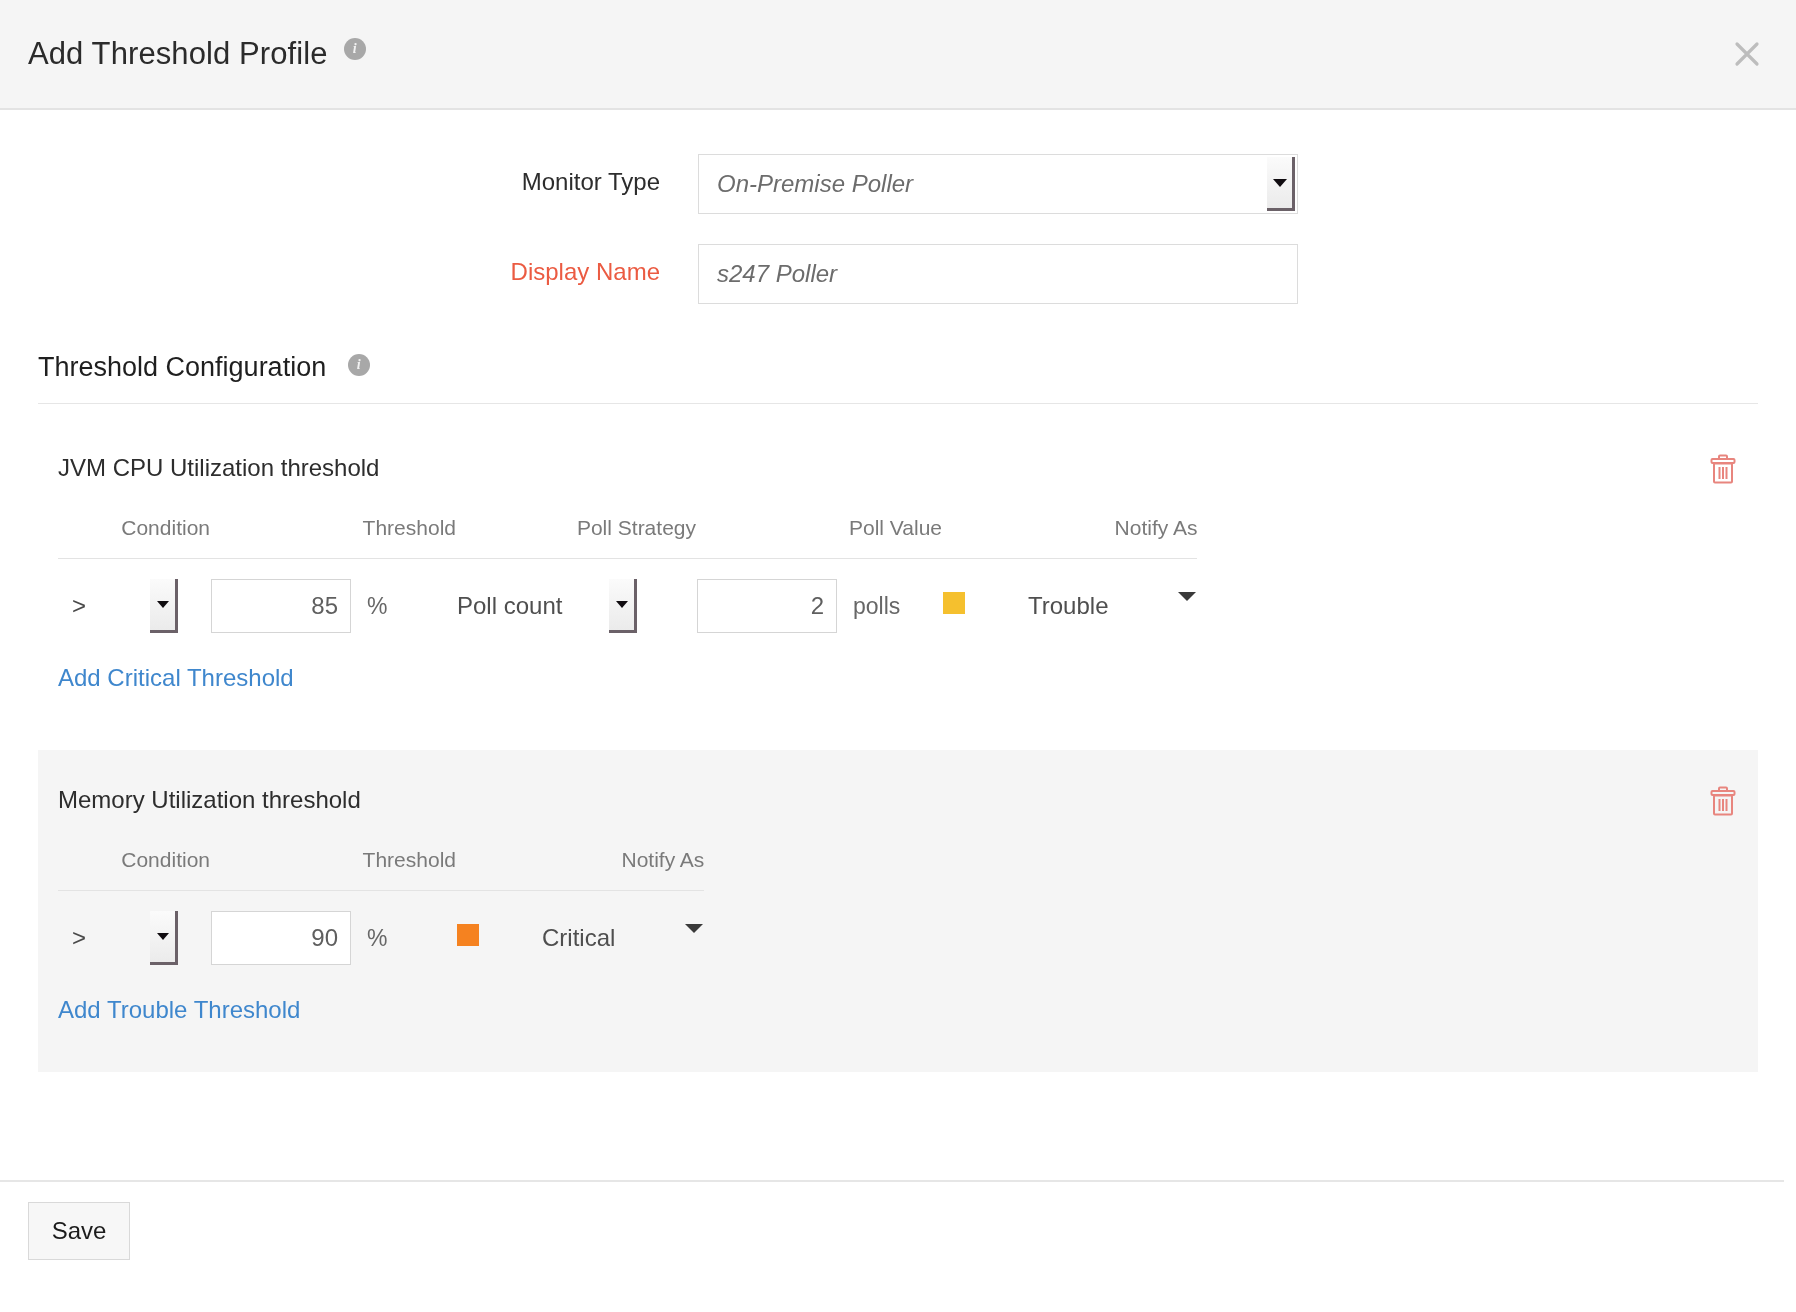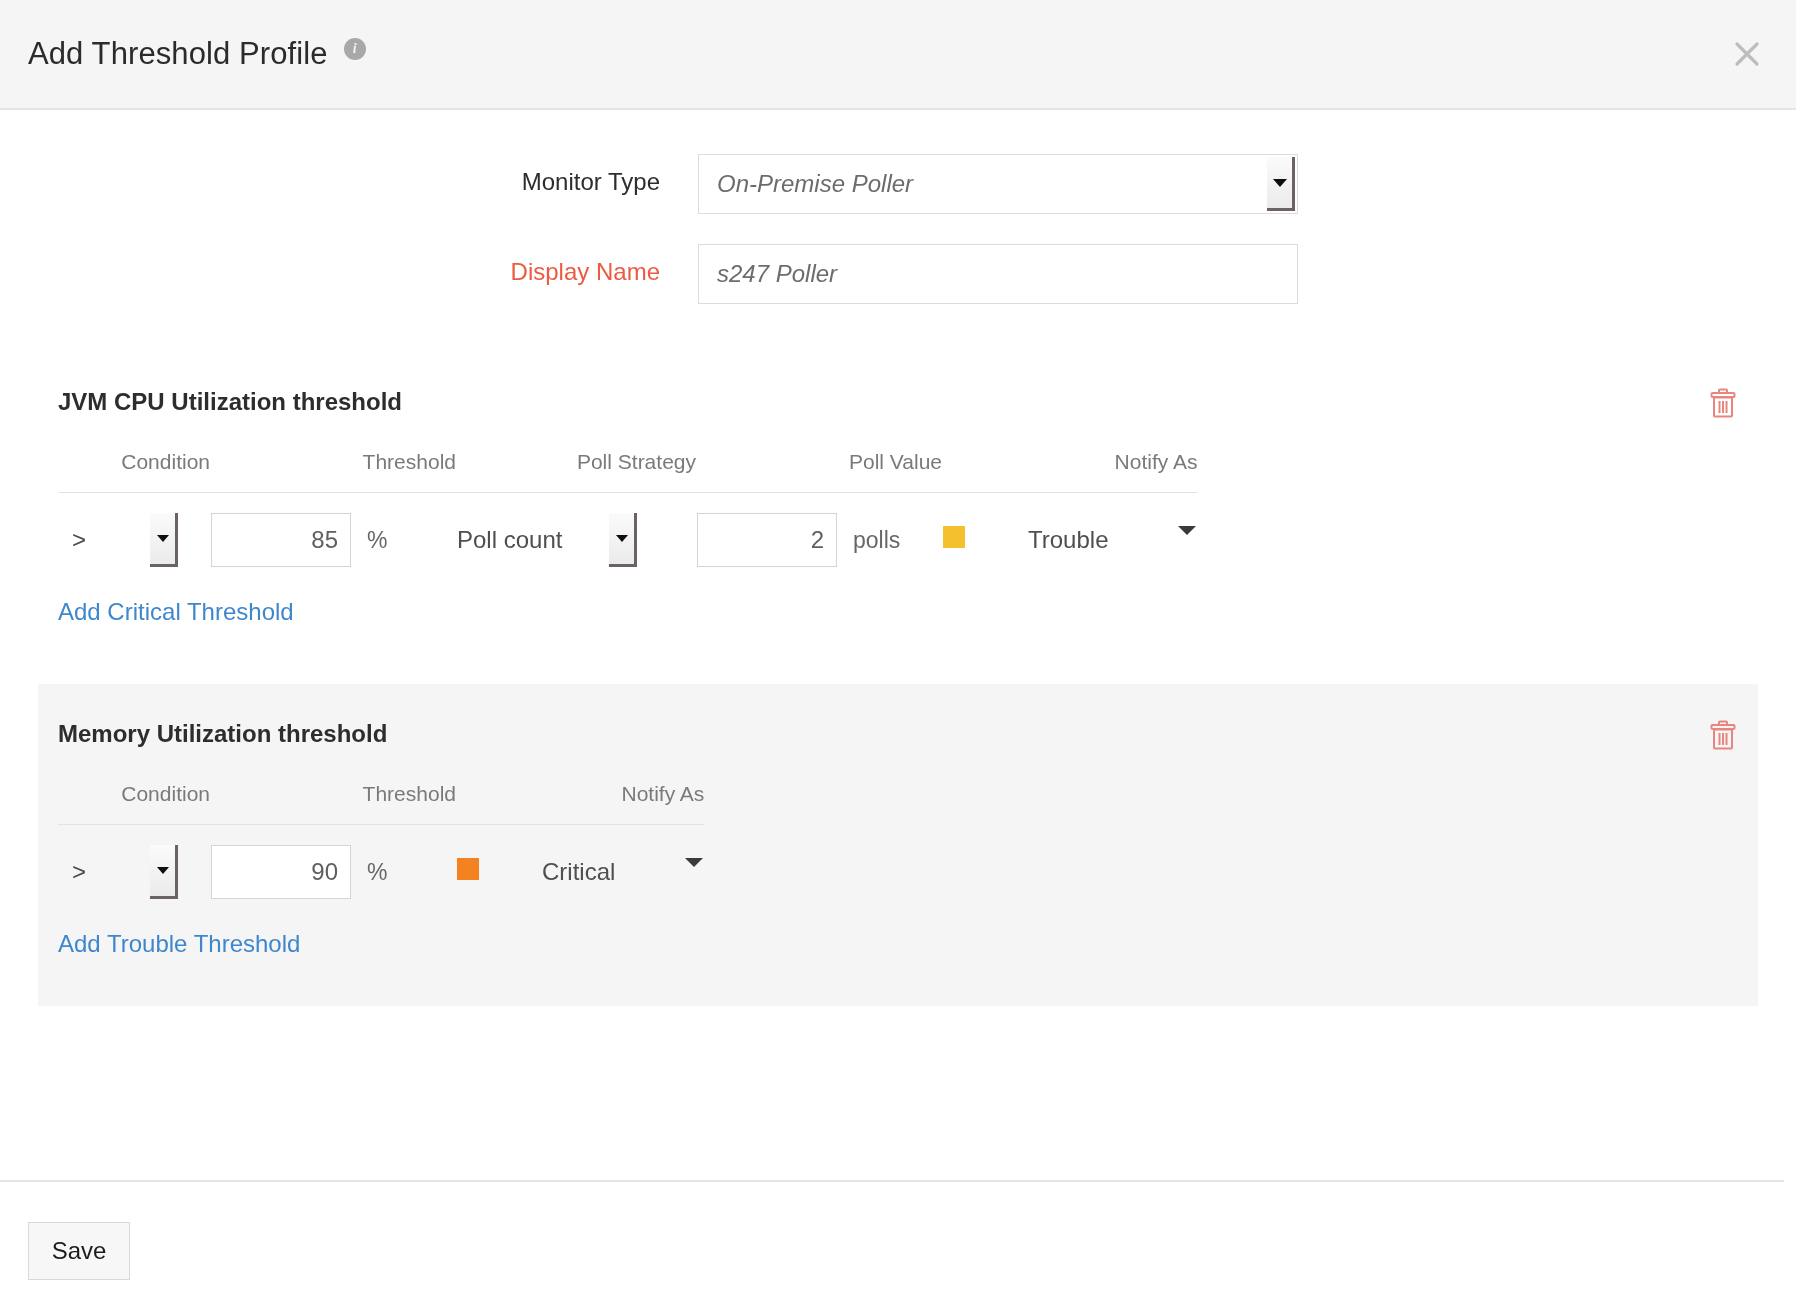--- a/index.html
+++ b/index.html
@@ -136,21 +136,20 @@
   .threshold-block {
     position: relative;
     padding: 36px 0 30px 20px;
     margin-top: 14px;
   }
   .threshold-block.shaded { background: #f5f5f5; padding-left: 20px; margin-top: 28px; padding-bottom: 48px;}
   .block-title {
     font-size: 24px;
     color: #2d2d2d;
     margin: 0 0 34px 0;
-    font-weight: bold;
   }
   .trash-btn {
     position: absolute;
     top: 36px; right: 22px;
     width: 26px; height: 30px;
     cursor: pointer;
   }
 
   table.thresh-table { border-collapse: collapse; }
   table.thresh-table th {
@@ -237,21 +236,21 @@
     cursor: pointer;
   }
 
   
   .footer {
     position: absolute;
     left: 0; right: 12px;
     bottom: 0;
     height: 132px;
     border-top: 2px solid #e6e6e6;
-    padding: 40px 0 0 28px;
+    padding: 20px 0 0 28px;
   }
   .save-btn {
     width: 102px; height: 58px;
     background: #f7f7f7;
     border: 1px solid #d9d9d9;
     font-size: 24px;
     color: #1c1c1c;
     font-family: "Liberation Sans", sans-serif;
     cursor: pointer;
   }
@@ -284,20 +283,24 @@
     </div>
 
     <div class="form-row">
       <div class="form-label required">Display Name</div>
       <input class="text-input" type="text" value="s247 Poller" style="">
     </div>
 
   </div>
 
   <div class="section">
+    <div class="section-head">
+      <span>Threshold Configuration</span>
+      <span class="info-icon">i</span>
+    </div>
 
     <div class="threshold-block">
       <div class="block-title">JVM CPU Utilization threshold</div>
       <span class="trash-btn">
         <svg width="26" height="30" viewBox="0 0 26 30">
           <rect x="9" y="1.5" width="8" height="3.5" rx="1" fill="none" stroke="#e8857e" stroke-width="2"></rect>
           <rect x="1.5" y="5" width="23" height="4" rx="1" fill="none" stroke="#e8857e" stroke-width="2"></rect>
           <rect x="4" y="9.5" width="18" height="19" rx="1" fill="none" stroke="#e8857e" stroke-width="2"></rect>
           <path d="M9.5 13 V25 M13 13 V25 M16.5 13 V25" stroke="#e8857e" stroke-width="2" fill="none"></path>
         </svg>

